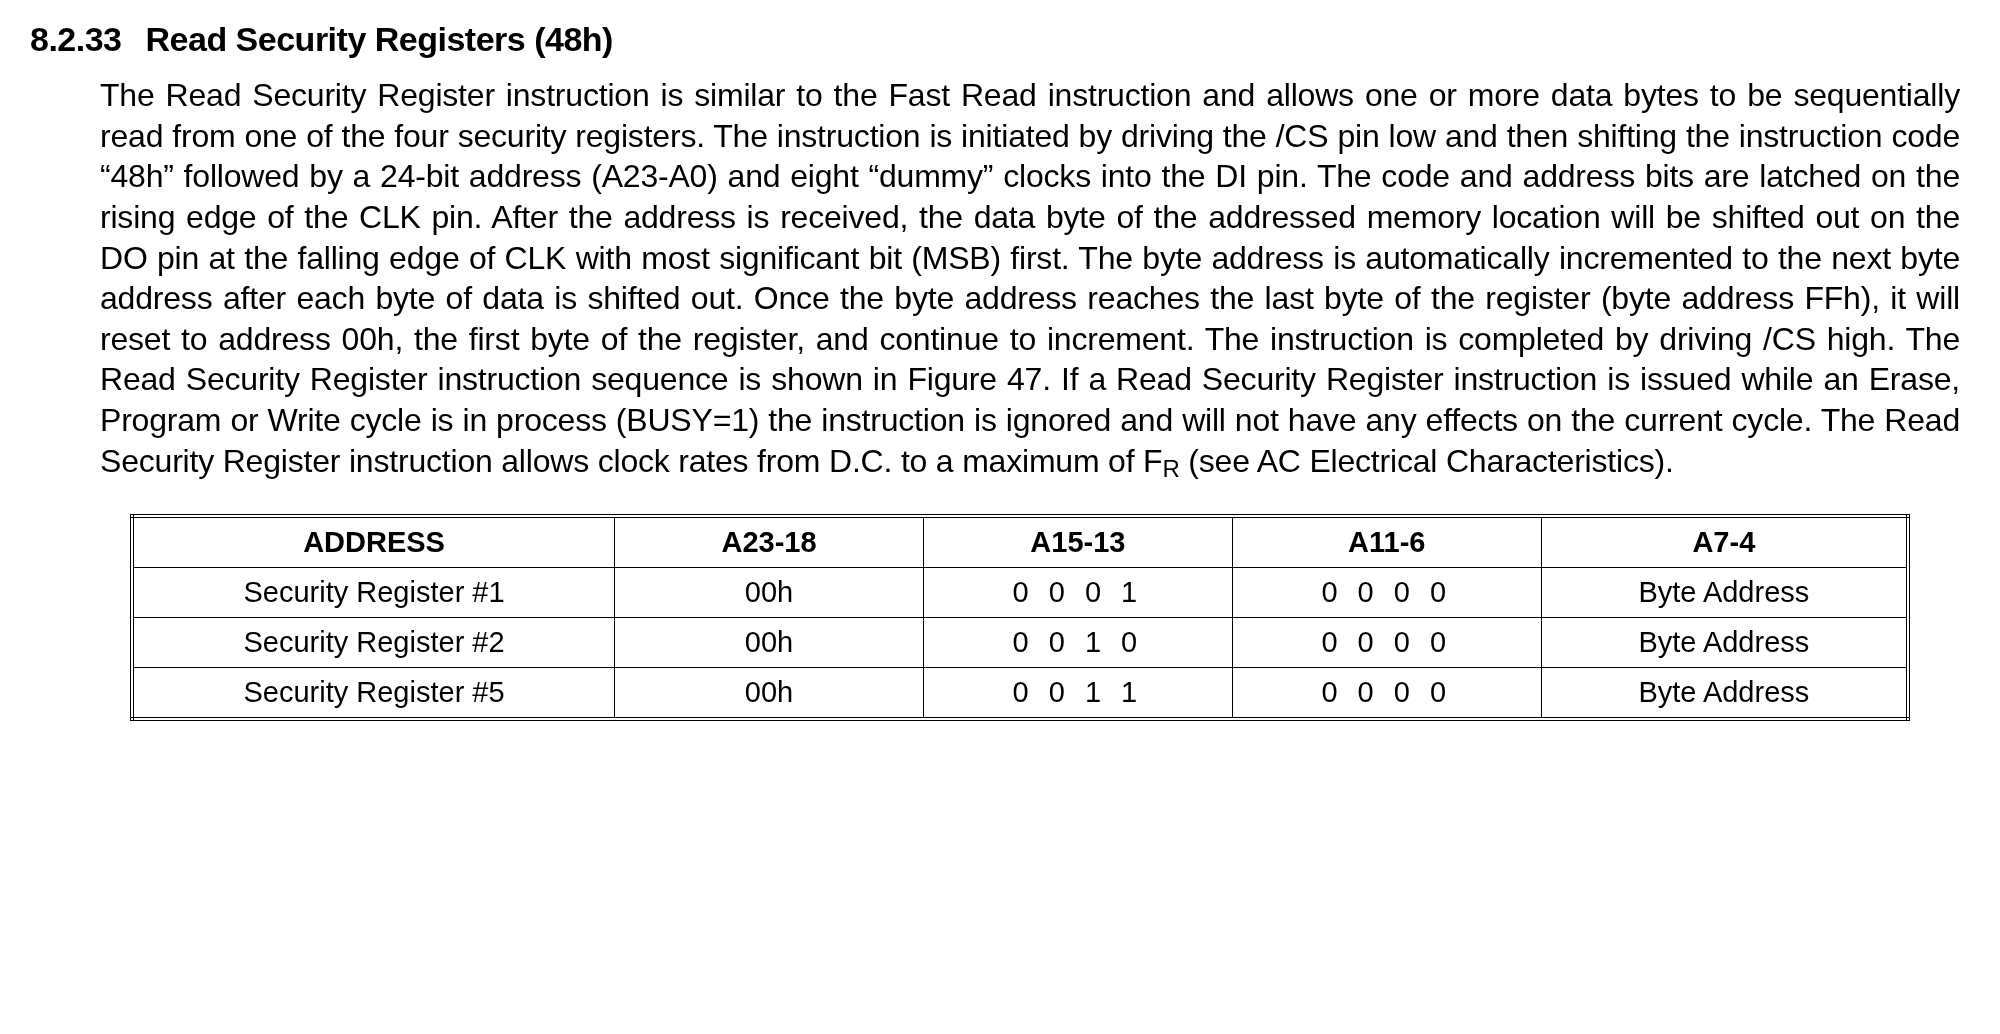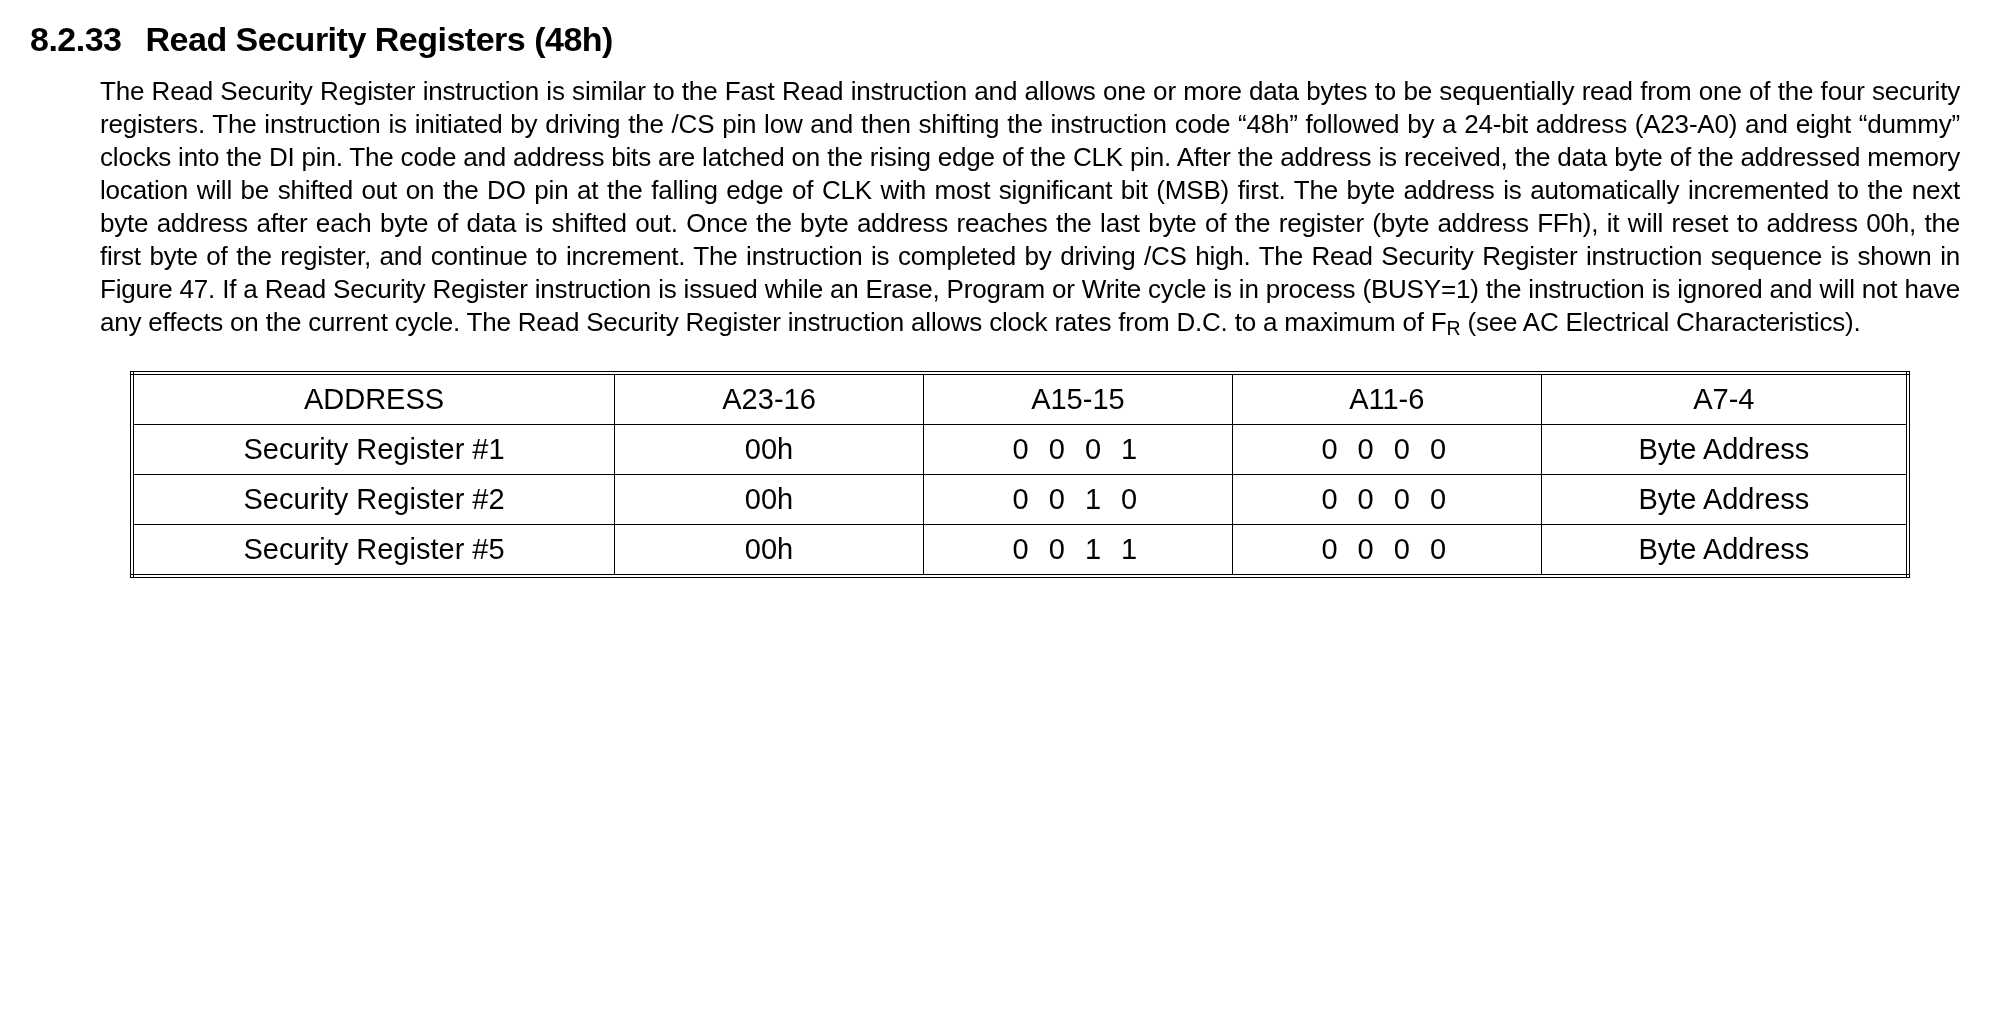--- a/index.html
+++ b/index.html
@@ -17,21 +17,21 @@
     .section-heading {
       font-size: 34px;
       font-weight: bold;
       margin-bottom: 16px;
       letter-spacing: -0.5px;
     }
     .section-number {
       margin-right: 24px;
     }
     .body-text {
-      font-size: 26px;
+      font-size: 32px;
       line-height: 1.27;
       text-align: justify;
       margin-left: 70px;
       margin-right: 10px;
       margin-bottom: 28px;
       letter-spacing: -0.2px;
     }
     .sub-r {
       font-size: 0.75em;
       vertical-align: sub;
@@ -47,21 +47,21 @@
     }
     .address-table th,
     .address-table td {
       border: 1px solid #000;
       padding: 8px 14px;
       font-size: 29px;
       text-align: center;
       height: 50px;
     }
     .address-table th {
-      font-weight: normal;
+      font-weight: bold;
     }
     .address-table .col-addr { width: 25%; }
     .address-table .col-a2316 { width: 16%; }
     .address-table .col-a1512 { width: 16%; }
     .address-table .col-a118 { width: 16%; }
     .address-table .col-a70 { width: 19%; }
     .bits {
       letter-spacing: 6px;
     }
   </style>
@@ -73,22 +73,22 @@
 </h2>
 
 <p class="body-text">
   <span>The Read Security Register instruction is similar to the Fast Read instruction and allows one or more data bytes to be sequentially read from one of the four security registers. The instruction is initiated by driving the /CS pin low and then shifting the instruction code “48h” followed by a 24-bit address (A23-A0) and eight “dummy” clocks into the DI pin. The code and address bits are latched on the rising edge of the CLK pin. After the address is received, the data byte of the addressed memory location will be shifted out on the DO pin at the falling edge of CLK with most significant bit (MSB) first. The byte address is automatically incremented to the next byte address after each byte of data is shifted out. Once the byte address reaches the last byte of the register (byte address FFh), it will reset to address 00h, the first byte of the register, and continue to increment. The instruction is completed by driving /CS high. The Read Security Register instruction sequence is shown in Figure 47. If a Read Security Register instruction is issued while an Erase, Program or Write cycle is in process (BUSY=1) the instruction is ignored and will not have any effects on the current cycle. The Read Security Register instruction allows clock rates from D.C. to a maximum of F</span><span class="sub-r">R</span><span> (see AC Electrical Characteristics).</span>
 </p>
 
 <table class="address-table">
   <thead>
     <tr>
       <th class="col-addr">ADDRESS</th>
-      <th class="col-a2316">A23-16</th>
-      <th class="col-a1512">A15-15</th>
+      <th class="col-a2316">A23-18</th>
+      <th class="col-a1512">A15-13</th>
       <th class="col-a118">A11-6</th>
       <th class="col-a70">A7-4</th>
     </tr>
   </thead>
   <tbody>
     <tr>
       <td>Security Register #1</td>
       <td>00h</td>
       <td class="bits">0 0 0 1</td>
       <td class="bits">0 0 0 0</td>

